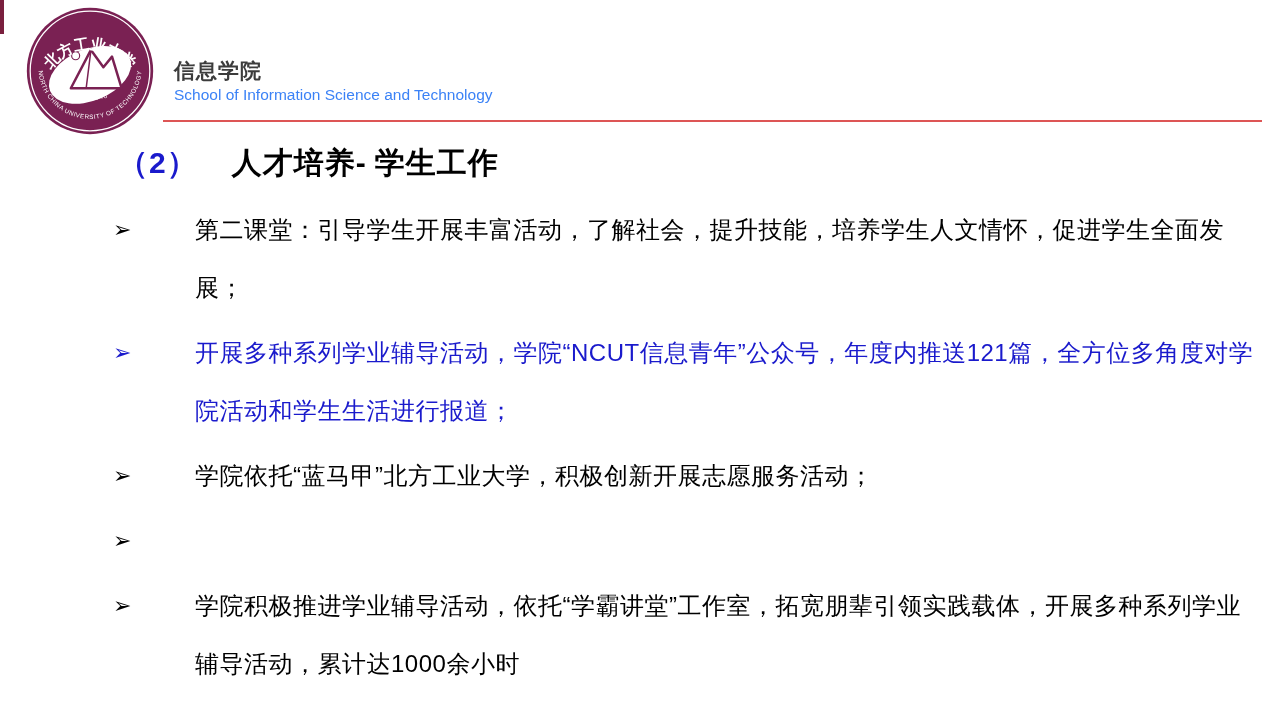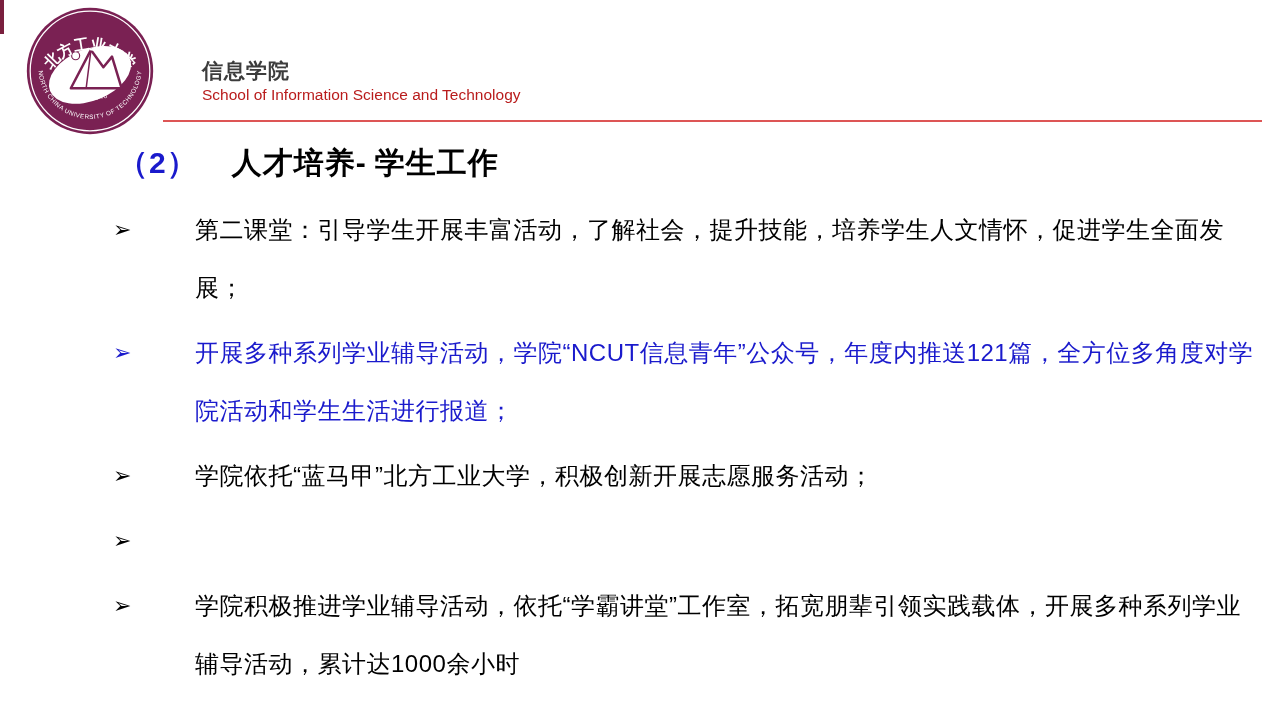--- a/index.html
+++ b/index.html
@@ -17,32 +17,32 @@
     width: 4px; height: 34px;
     background: #7a1f3e;
   }
   .logo {
     position: absolute;
     left: 22px; top: 4px;
     width: 136px; height: 134px;
   }
   .header-text {
     position: absolute;
-    left: 202px; top: 58px;
+    left: 174px; top: 58px;
   }
   .school-cn {
     font-size: 21px;
     font-weight: bold;
     color: #3c3c3c;
     letter-spacing: 1px;
     line-height: 26px;
   }
   .school-en {
     font-size: 15.5px;
-    color: #b91c1c;
+    color: #3b82f6;
     line-height: 22px;
   }
   .divider {
     position: absolute;
     left: 163px; top: 120px;
     width: 1099px; height: 2px;
     background: #dd5555;
   }
   .slide-title {
     position: absolute;

